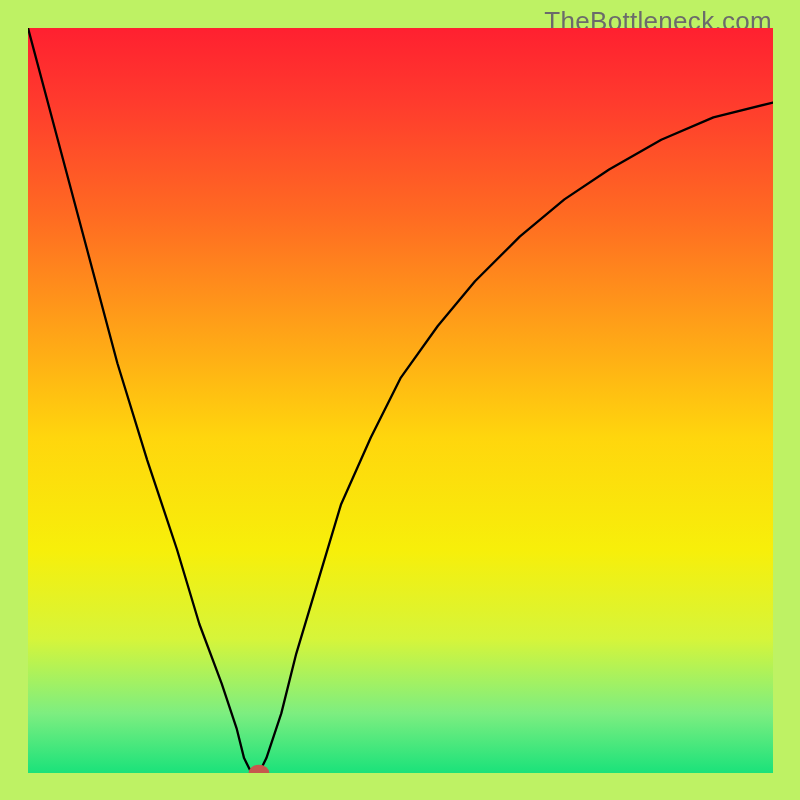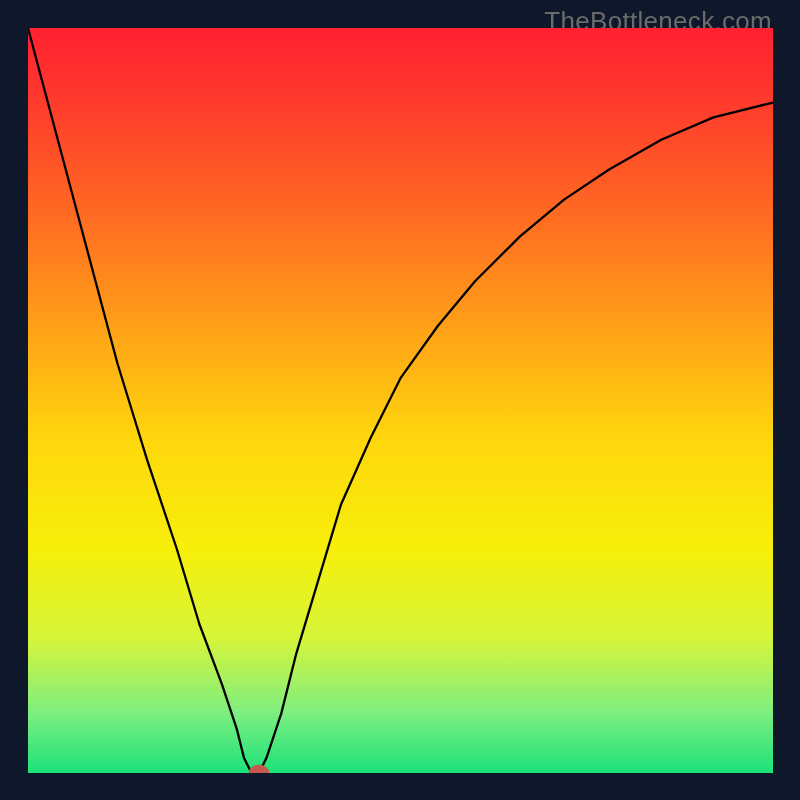--- a/index.html
+++ b/index.html
@@ -10,21 +10,21 @@
     background: #000;
     font-family: Arial, Helvetica, sans-serif;
     overflow: hidden;
   }
   .frame {
     position: absolute;
     left: 0;
     top: 0;
     width: 800px;
     height: 800px;
-    background: #0f172a;
+    background: #bef264;
   }
   .watermark {
     position: absolute;
     top: 6px;
     right: 28px;
     color: #6b6b6b;
     font-size: 26px;
     font-weight: 400;
     letter-spacing: 0.3px;
     font-family: Arial, Helvetica, sans-serif;

